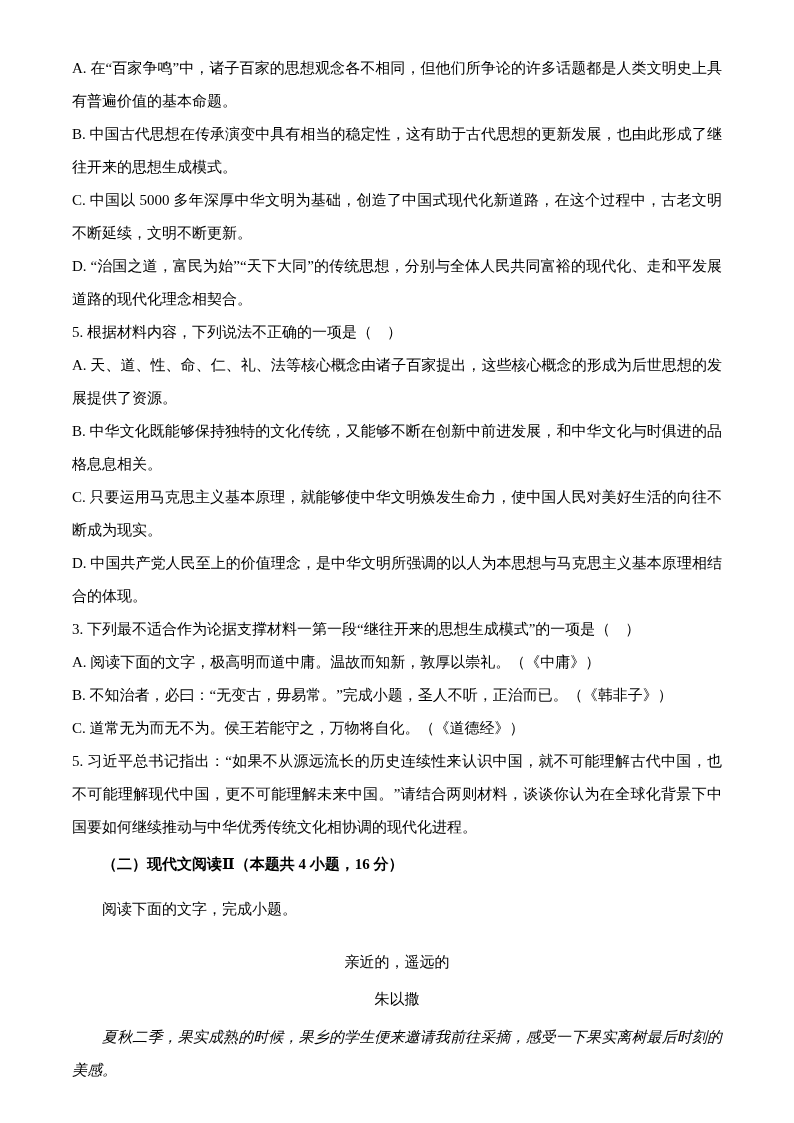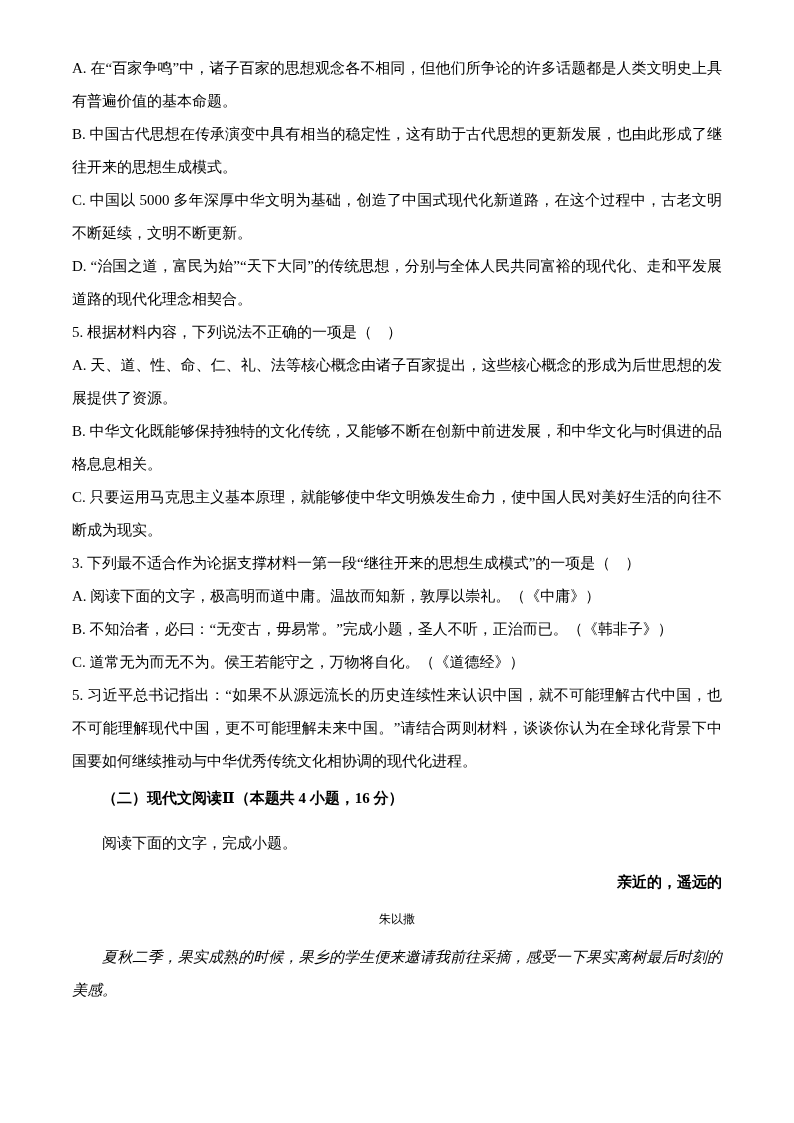--- a/index.html
+++ b/index.html
@@ -33,29 +33,29 @@
   .para.section-header {
     font-weight: bold;
     text-indent: 2em;
     margin-top: 4px;
   }
   .para.indent {
     text-indent: 2em;
     margin-top: 12px;
   }
   .para.title-center {
-    text-align: right;
-    font-weight: bold;
+    text-align: center;
+    font-weight: normal;
     text-indent: 0;
-    margin-top: 6px;
+    margin-top: 20px;
   }
   .para.author-center {
     text-align: center;
     text-indent: 0;
-    font-size: 12px;
+    font-size: 15px;
     margin-top: 4px;
   }
   .para.kaiti {
     text-indent: 2em;
     font-style: italic;
     margin-top: 5px;
   }
 </style>
 </head>
 <body>
@@ -63,20 +63,21 @@
 <div class="page">
   <div>
       <p class="para option">A. 在“百家争鸣”中，诸子百家的思想观念各不相同，但他们所争论的许多话题都是人类文明史上具有普遍价值的基本命题。</p>
       <p class="para option">B. 中国古代思想在传承演变中具有相当的稳定性，这有助于古代思想的更新发展，也由此形成了继往开来的思想生成模式。</p>
       <p class="para option">C. 中国以 5000 多年深厚中华文明为基础，创造了中国式现代化新道路，在这个过程中，古老文明不断延续，文明不断更新。</p>
       <p class="para option">D. “治国之道，富民为始”“天下大同”的传统思想，分别与全体人民共同富裕的现代化、走和平发展道路的现代化理念相契合。</p>
       <p class="para stem">5. 根据材料内容，下列说法不正确的一项是（　）</p>
       <p class="para option">A. 天、道、性、命、仁、礼、法等核心概念由诸子百家提出，这些核心概念的形成为后世思想的发展提供了资源。</p>
       <p class="para option">B. 中华文化既能够保持独特的文化传统，又能够不断在创新中前进发展，和中华文化与时俱进的品格息息相关。</p>
       <p class="para option">C. 只要运用马克思主义基本原理，就能够使中华文明焕发生命力，使中国人民对美好生活的向往不断成为现实。</p>
+      <p class="para option">D. 中国共产党人民至上的价值理念，是中华文明所强调的以人为本思想与马克思主义基本原理相结合的体现。</p>
       <p class="para stem">3. 下列最不适合作为论据支撑材料一第一段“继往开来的思想生成模式”的一项是（　）</p>
       <p class="para option">A. 阅读下面的文字，极高明而道中庸。温故而知新，敦厚以崇礼。（《中庸》）</p>
       <p class="para option">B. 不知治者，必曰：“无变古，毋易常。”完成小题，圣人不听，正治而已。（《韩非子》）</p>
       <p class="para option">C. 道常无为而无不为。侯王若能守之，万物将自化。（《道德经》）</p>
       <p class="para stem">5. 习近平总书记指出：“如果不从源远流长的历史连续性来认识中国，就不可能理解古代中国，也不可能理解现代中国，更不可能理解未来中国。”请结合两则材料，谈谈你认为在全球化背景下中国要如何继续推动与中华优秀传统文化相协调的现代化进程。</p>
       <p class="para section-header">（二）现代文阅读Ⅱ（本题共 4 小题，16 分）</p>
       <p class="para indent">阅读下面的文字，完成小题。</p>
       <p class="para title-center">亲近的，遥远的</p>
       <p class="para author-center">朱以撒</p>
       <p class="para kaiti">夏秋二季，果实成熟的时候，果乡的学生便来邀请我前往采摘，感受一下果实离树最后时刻的美感。</p>

